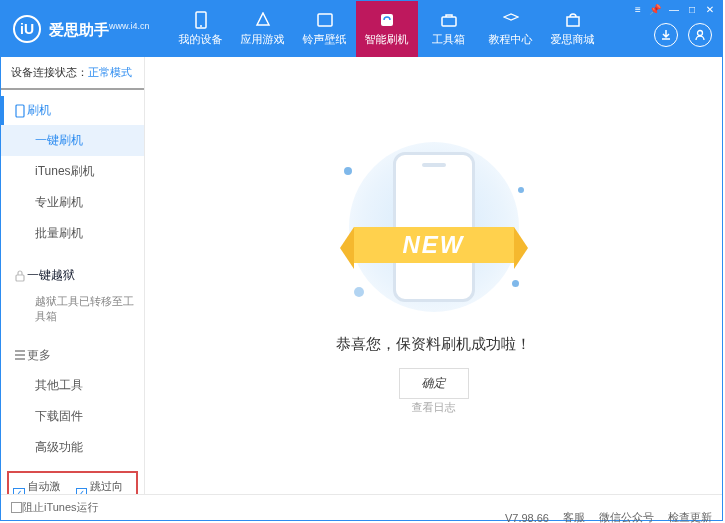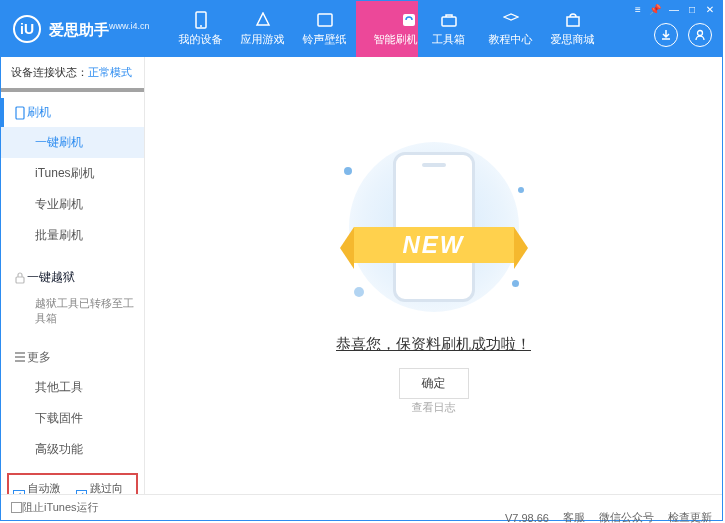--- a/index.html
+++ b/index.html
@@ -8,33 +8,33 @@
 
 
 .header { background: #2d8cf0; height: 56px; display: flex; align-items: center; color: #fff; position: relative; }
 .logo-block { display: flex; align-items: center; padding: 0 12px; gap: 8px; }
 .logo-circle { width: 28px; height: 28px; border: 2px solid #fff; border-radius: 50%; display: flex; align-items: center; justify-content: center; font-weight: bold; font-size: 14px; }
 .logo-text { display: flex; flex-direction: row; line-height: 1; text-align: right; }
 .logo-title { font-size: 15px; font-weight: bold; }
 .logo-sub { font-size: 9px; opacity: .9; }
 .nav { display: flex; height: 100%; margin-left: 8px; }
 .nav-item { width: 62px; display: flex; flex-direction: column; align-items: center; justify-content: center; gap: 3px; font-size: 11px; cursor: pointer; }
-.nav-item.active { background: #ec4899; align-items: flex-end; }
+.nav-item.active { background: #be185d; }
 .nav-icon { width: 18px; height: 18px; display: flex; align-items: center; justify-content: center; }
 .nav-icon svg { fill: #fff; }
 .win-controls { position: absolute; top: 2px; right: 4px; display: flex; gap: 2px; }
 .win-btn { width: 16px; height: 12px; font-size: 10px; color: #fff; display: flex; align-items: center; justify-content: center; cursor: pointer; }
 .header-right { position: absolute; right: 10px; bottom: 10px; display: flex; gap: 10px; }
 .round-btn { width: 24px; height: 24px; border: 1.5px solid #fff; border-radius: 50%; display: flex; align-items: center; justify-content: center; cursor: pointer; }
 .round-btn svg { fill: #fff; }
 
 
 .body { flex: 1; display: flex; overflow: hidden; }
 .sidebar { width: 144px; border-right: 1px solid #e8e8e8; display: flex; flex-direction: column; font-size: 12px; color: #333; }
-.status-line { padding: 8px 10px; font-size: 11px; border-bottom: 4px solid #a3a3a3; }
+.status-line { padding: 8px 10px; font-size: 11px; border-bottom: 2px solid #a3a3a3; }
 .status-val { color: #2d8cf0; }
 .side-section { padding: 6px 0; }
 .section-hdr { display: flex; align-items: center; gap: 0; padding: 6px 12px; color: #666; cursor: pointer; }
 .section-hdr.blue { color: #2d8cf0; border-left: 3px solid #2d8cf0; padding-left: 9px; }
 .side-item { padding: 7px 10px 7px 34px; cursor: pointer; color: #555; }
 .side-item.active { background: #e8f2fd; color: #2d8cf0; }
 .side-note { font-size: 11px; color: #888; padding: 4px 10px 4px 34px; line-height: 1.4; }
 .locked { color: #0f172a; }
 .side-icon { width: 14px; height: 14px; display: inline-flex; align-items: center; justify-content: center; }
 
@@ -51,22 +51,22 @@
 .banner { position: absolute; z-index: 3; width: 160px; height: 36px; background: #ffd14d; display: flex; align-items: center; justify-content: center; font-weight: 900; font-size: 24px; color: #fff; letter-spacing: 2px; font-style: italic; top: 90px; }
 .banner::before, .banner::after { content: ""; position: absolute; top: 0; width: 0; height: 0; border-top: 21px solid transparent; border-bottom: 21px solid transparent; }
 .banner::before { left: -14px; border-right: 14px solid #f5b82e; }
 .banner::after { right: -14px; border-left: 14px solid #f5b82e; }
 .dot { position: absolute; border-radius: 50%; background: #7fb8ea; }
 .dot.d1 { width: 8px; height: 8px; top: 30px; left: 20px; }
 .dot.d2 { width: 6px; height: 6px; top: 50px; right: 20px; }
 .dot.d3 { width: 10px; height: 10px; bottom: 20px; left: 30px; opacity: .6; }
 .dot.d4 { width: 7px; height: 7px; bottom: 30px; right: 25px; }
 
-.success-text { font-size: 15px; color: #333; margin-top: 18px; text-decoration: underline; }
-.confirm-btn { margin-top: 14px; border: 1px solid #ddd; background: #fff; padding: 6px 22px; font-size: 12px; color: #444; cursor: pointer; }
+.success-text { font-size: 15px; color: #333; margin-top: 18px; }
+.confirm-btn { margin-top: 14px; border: 1px solid #ddd; background: #fff; padding: 6px 22px; font-size: 12px; color: #444; cursor: pointer; font-style: italic; }
 .log-link { margin-top: 1px; font-size: 11px; color: #aaa; cursor: pointer; }
 
 
 .footer { height: 26px; border-top: 1px solid #e8e8e8; display: flex; align-items: center; padding: 0 10px; font-size: 11px; color: #666; }
 .footer-left { display: flex; align-items: center; cursor: pointer; }
 .footer-chk { width: 11px; height: 11px; border: 1px solid #999; }
 .footer-right { margin-left: auto; display: flex; align-items: center; gap: 14px; margin-top: 20px; }
 .footer-link { cursor: pointer; }
 .spacer { flex: 1; }
 </style>

